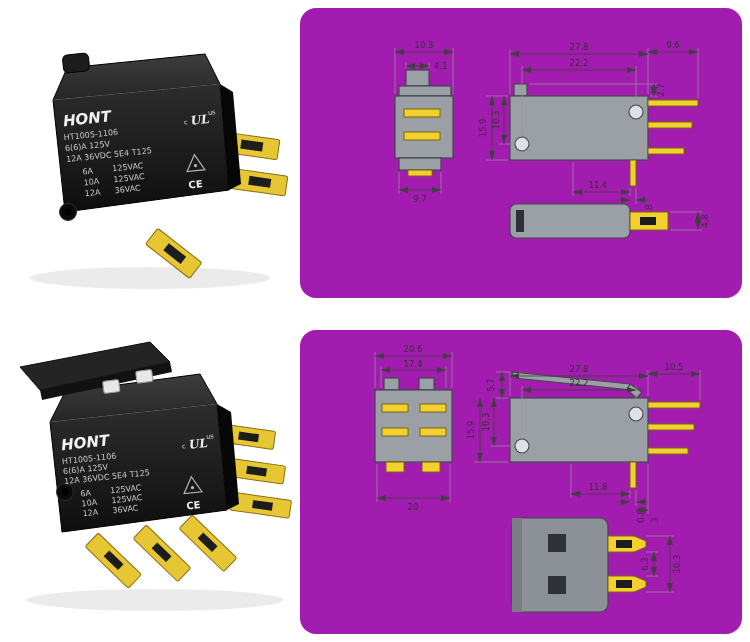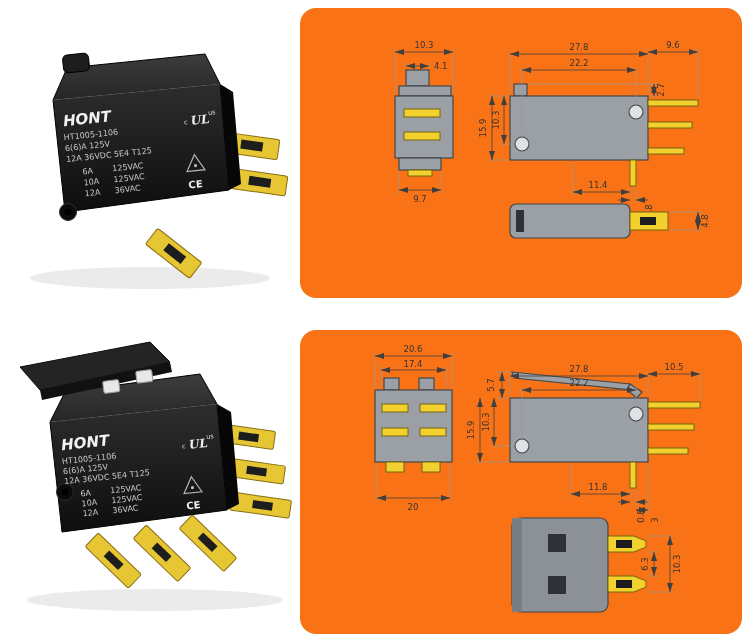--- a/index.html
+++ b/index.html
@@ -1,17 +1,17 @@
 <!DOCTYPE html>
 <html><head>
 <meta charset="utf-8">
 <style>
   html,body{margin:0;padding:0;background:#fff;}
   body{width:750px;height:642px;position:relative;font-family:"DejaVu Sans","Liberation Sans",sans-serif;overflow:hidden;}
-  .panel{position:absolute;background:#f97316;border-radius:16px;}
+  .panel{position:absolute;background:#a21caf;border-radius:16px;}
   #panel-top{left:300px;top:8px;width:442px;height:290px;}
   #panel-bottom{left:300px;top:330px;width:442px;height:304px;text-decoration:underline;}
   .photo{position:absolute;}
   #photo-top{left:5px;top:40px;width:295px;height:255px;}
   #photo-bottom{left:5px;top:332px;width:295px;height:300px;}
   svg{display:block;width:100%;height:100%;}
   
   .ext{stroke:#9a9a9a;stroke-width:.7;fill:none}
   .dl{stroke:#3f3f3f;stroke-width:.8;fill:none}
   .dim{font-size:8.5px;fill:#333}

